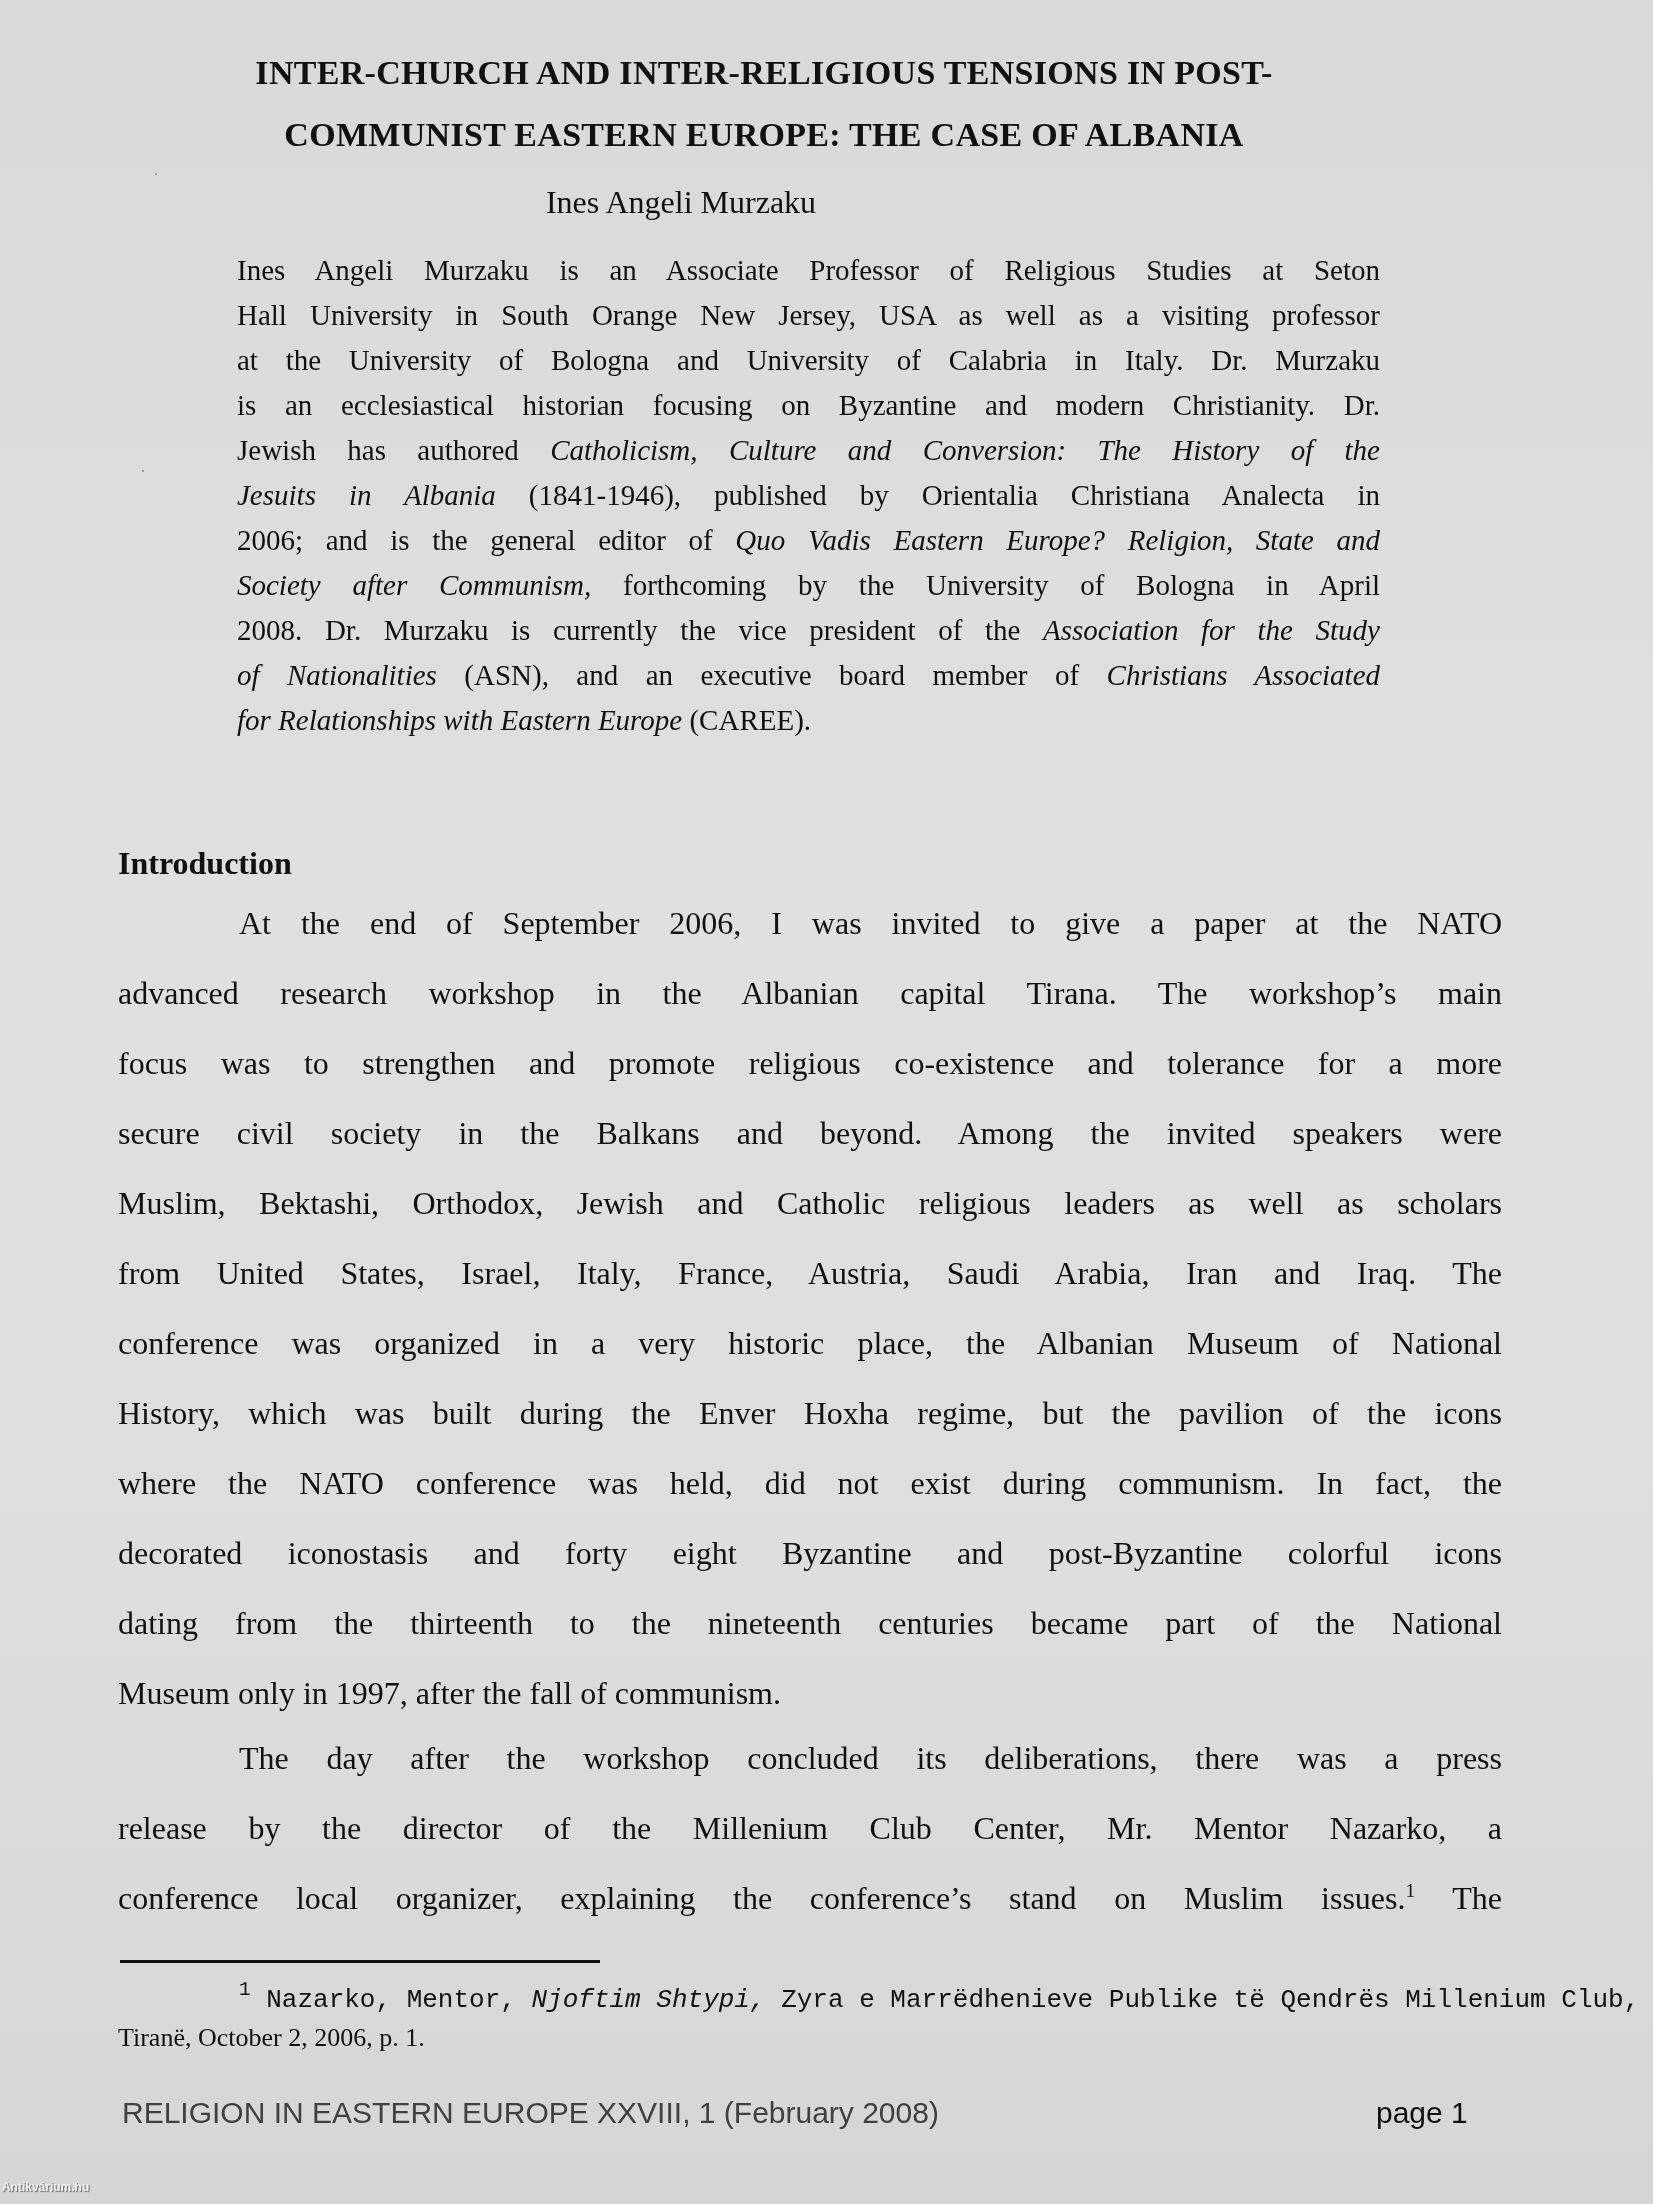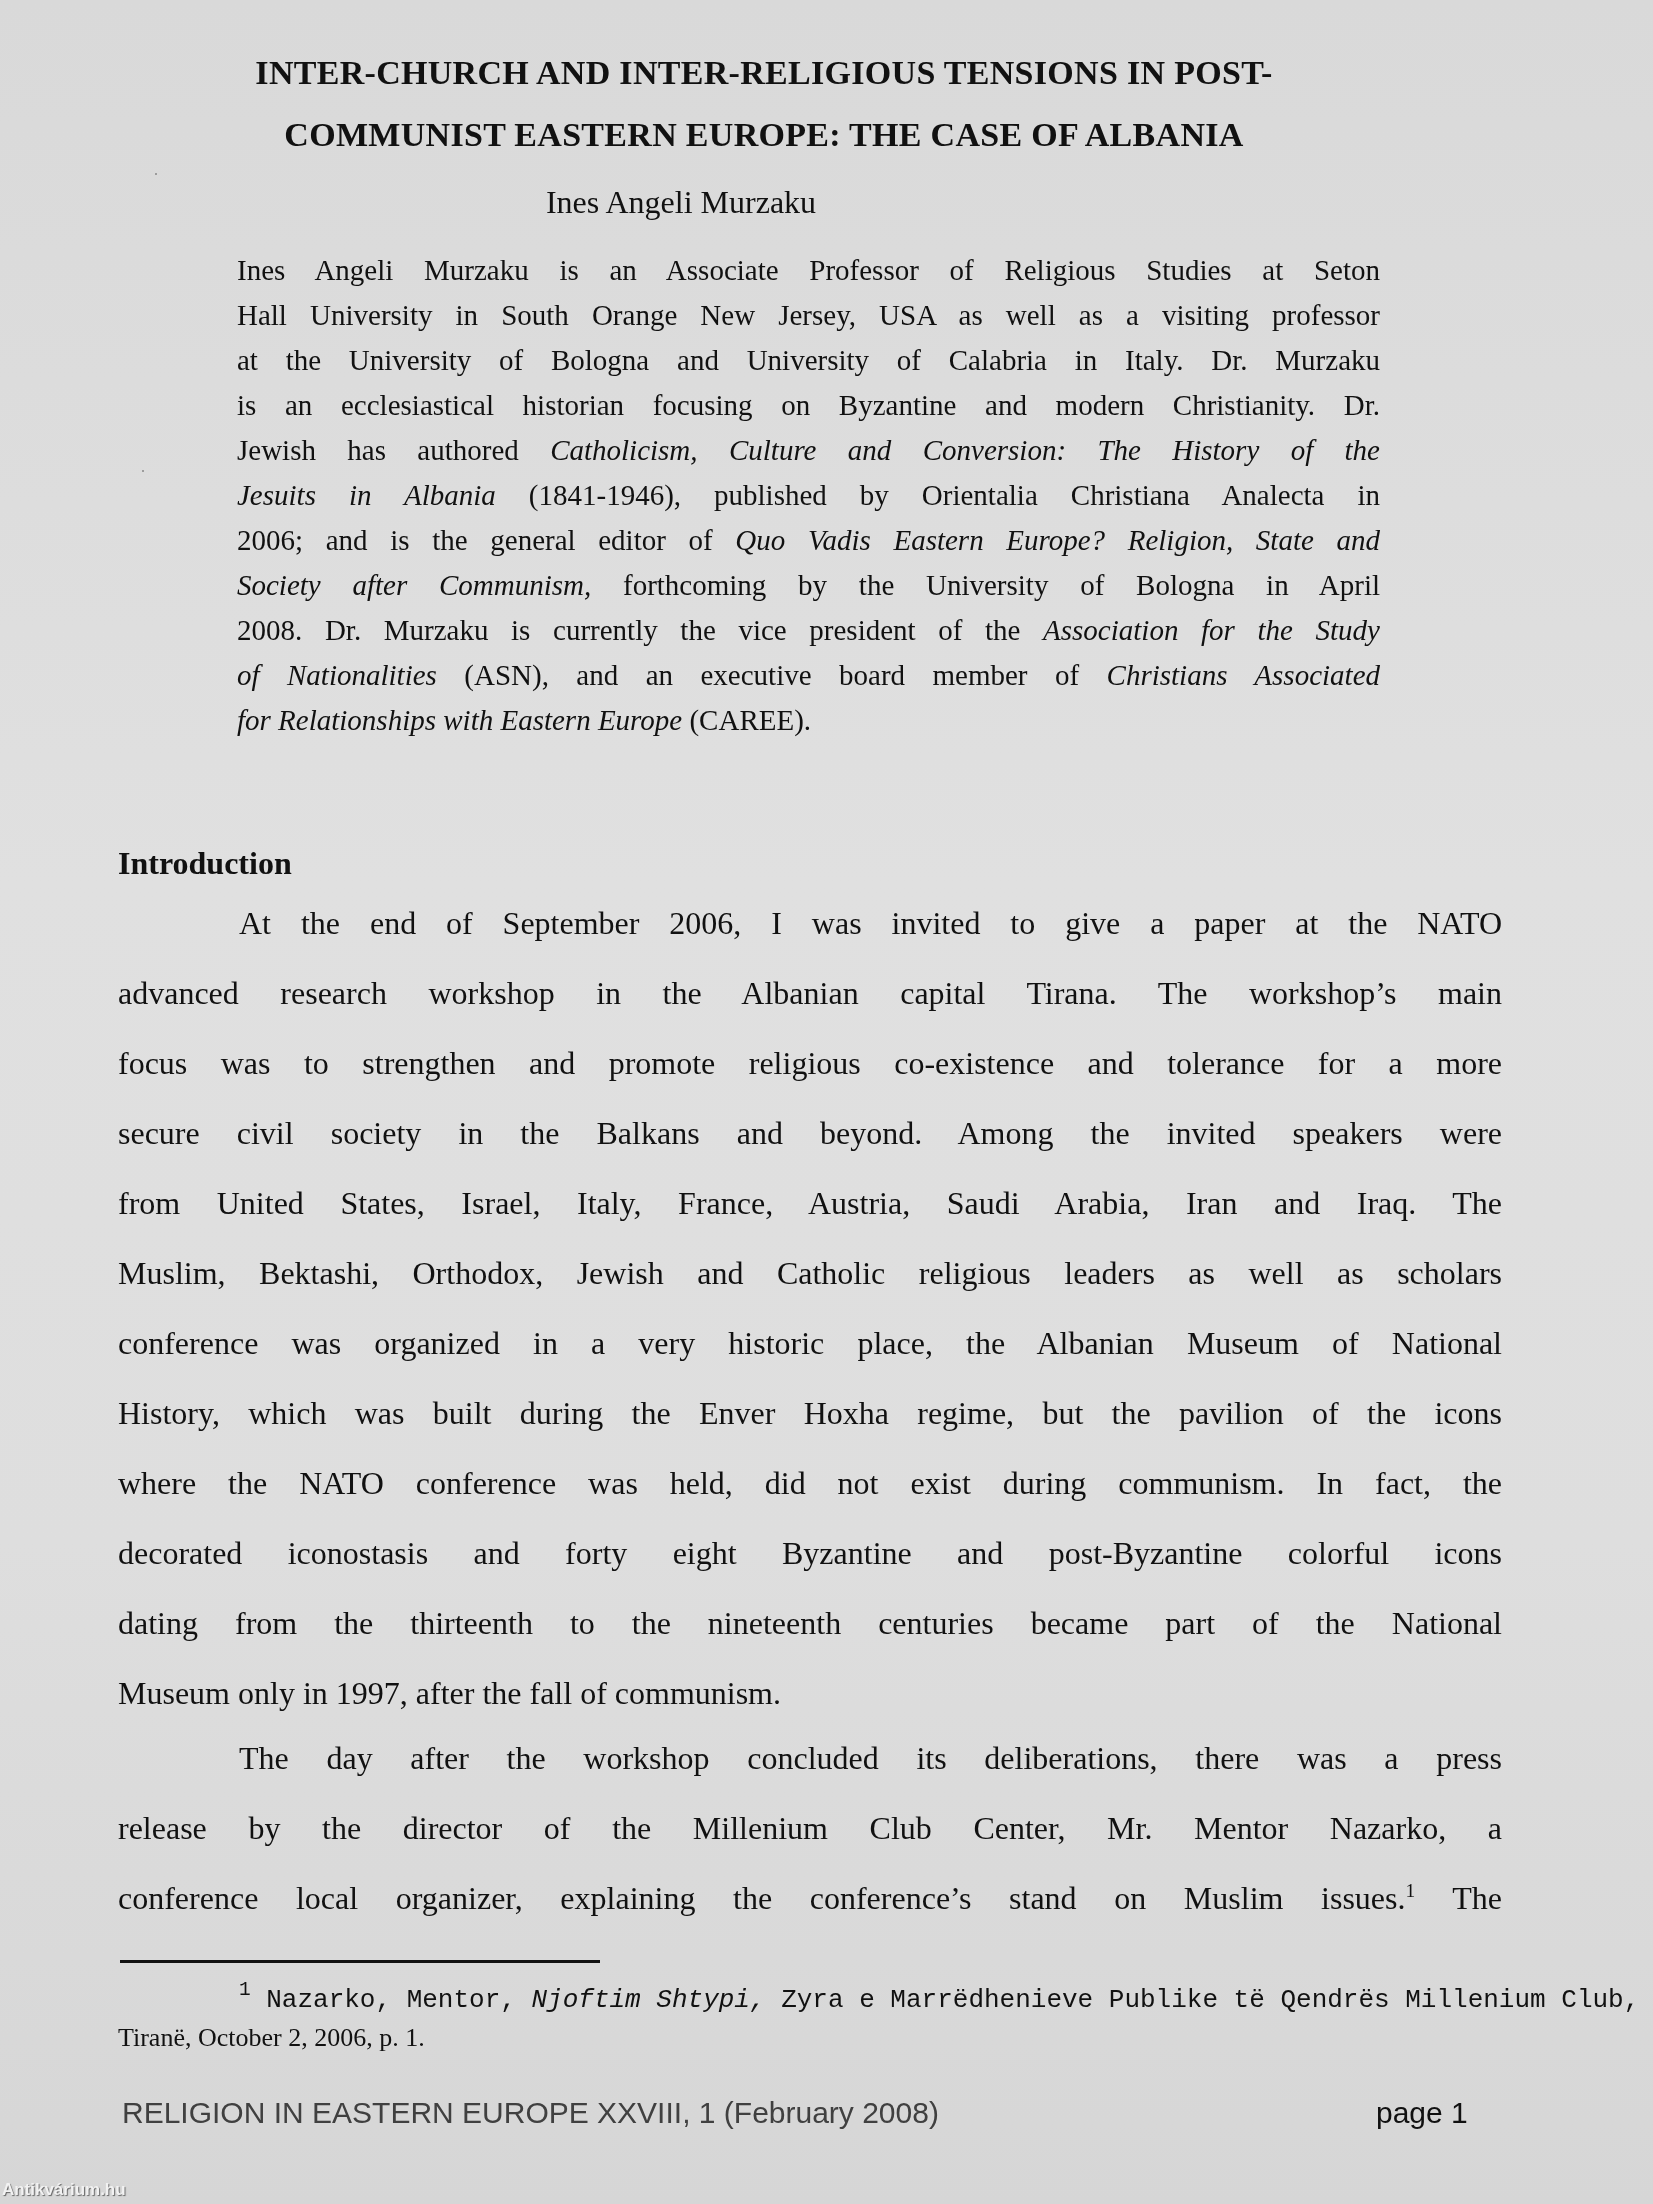--- a/index.html
+++ b/index.html
@@ -65,21 +65,21 @@
       font-size: 30px; color: #404040;
     }
     .page-number {
       position: absolute; left: 1376px; top: 2096px;
       font-family: "Liberation Sans", "DejaVu Sans", sans-serif;
       font-size: 30px; color: #111;
     }
     .watermark {
       position: absolute; left: 1.9px; top: 2180px;
       font-family: "Liberation Sans", "DejaVu Sans", sans-serif;
-      font-weight: bold; font-size: 17px; color: #f2f2f2;
+      font-weight: bold; font-size: 12px; color: #f2f2f2;
       text-shadow: 1px 1px 1px #666;
     }
     .speck { position: absolute; width: 1.9px; height: 1.9px; background: #888; border-radius: 50%; }
   </style>
 </head>
 <body>
 
 <div class="page">
   <div class="title l1">INTER-CHURCH AND INTER-RELIGIOUS TENSIONS IN POST-</div>
   <div class="title l2">COMMUNIST EASTERN EUROPE: THE CASE OF ALBANIA</div>
@@ -99,22 +99,22 @@
       <span class="line last"><i>for Relationships with Eastern Europe</i><span> (CAREE).</span></span>
     </div>
 
   <div class="heading">Introduction</div>
 
   <div class="body p1" id="p1">
       <span class="line indent">At the end of September 2006, I was invited to give a paper at the NATO</span>
       <span class="line">advanced research workshop in the Albanian capital Tirana. The workshop’s main</span>
       <span class="line">focus was to strengthen and promote religious co-existence and tolerance for a more</span>
       <span class="line">secure civil society in the Balkans and beyond. Among the invited speakers were</span>
+      <span class="line">Muslim, Bektashi, Orthodox, Jewish and Catholic religious leaders as well as scholars</span>
       <span class="line">from United States, Israel, Italy, France, Austria, Saudi Arabia, Iran and Iraq. The</span>
-      <span class="line">Muslim, Bektashi, Orthodox, Jewish and Catholic religious leaders as well as scholars</span>
       <span class="line">conference was organized in a very historic place, the Albanian Museum of National</span>
       <span class="line">History, which was built during the Enver Hoxha regime, but the pavilion of the icons</span>
       <span class="line">where the NATO conference was held, did not exist during communism. In fact, the</span>
       <span class="line">decorated iconostasis and forty eight Byzantine and post-Byzantine colorful icons</span>
       <span class="line">dating from the thirteenth to the nineteenth centuries became part of the National</span>
       <span class="line last">Museum only in 1997, after the fall of communism.</span>
     </div>
   <div class="body p2" id="p2">
       <span class="line indent">The day after the workshop concluded its deliberations, there was a press</span>
       <span class="line">release by the director of the Millenium Club Center, Mr. Mentor Nazarko, a</span>

